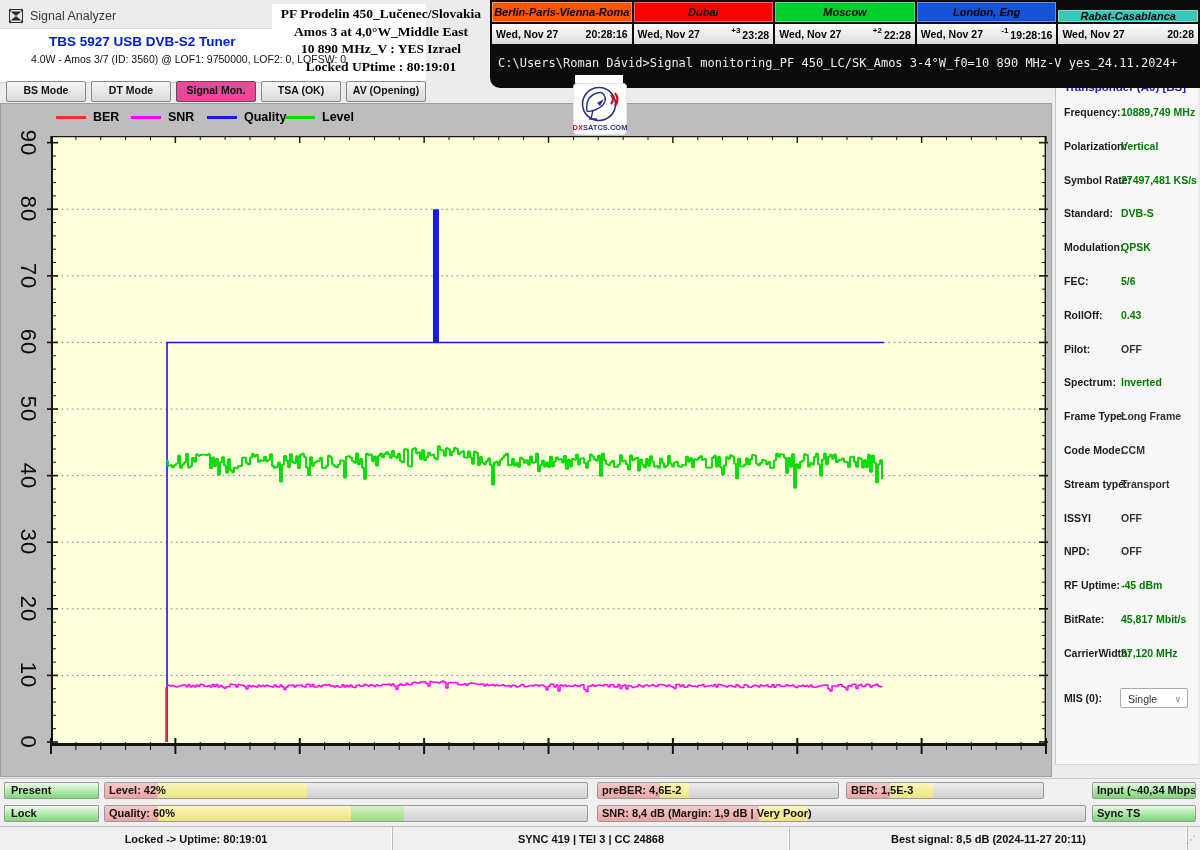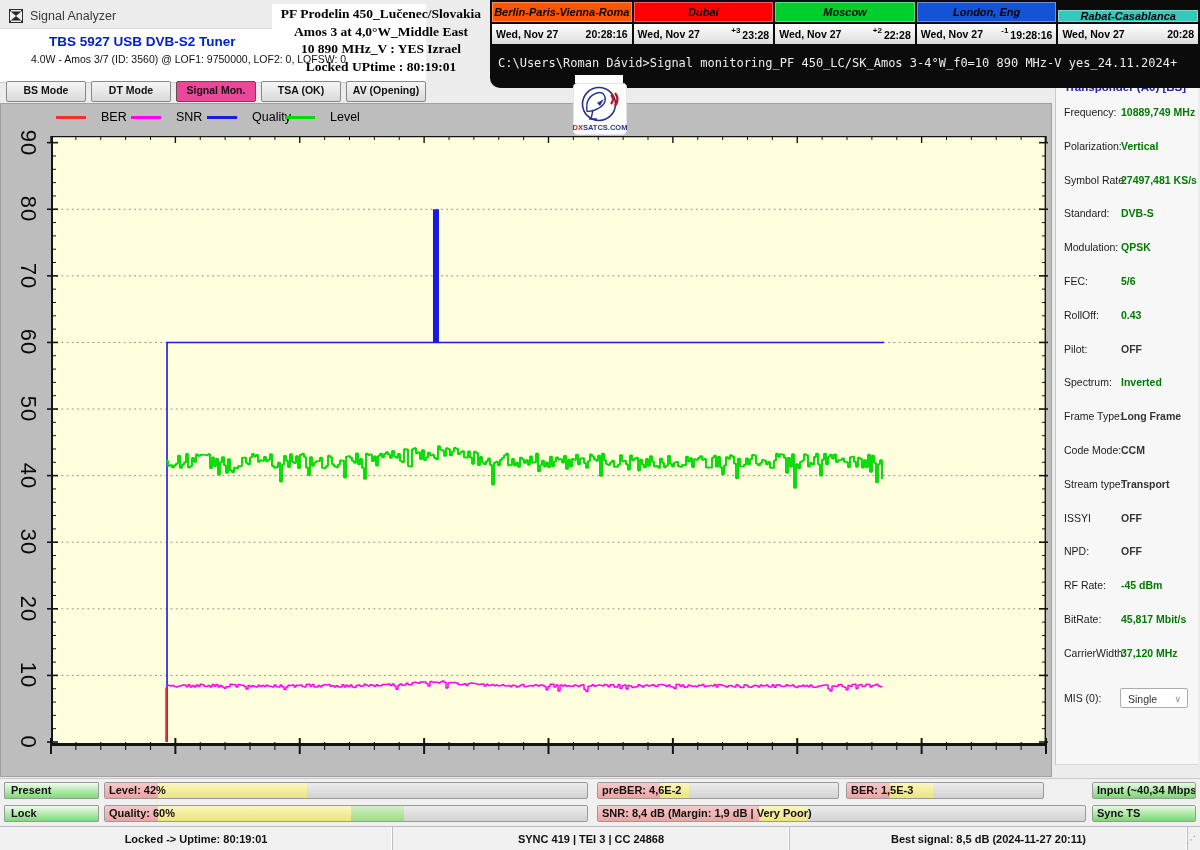--- a/index.html
+++ b/index.html
@@ -26,32 +26,32 @@
   .cursor{position:absolute;left:85px;top:75px;width:48px;height:8px;background:#fff;}
   
   .tabs{position:absolute;left:6px;top:81px;display:flex;gap:5px;z-index:2;}
   .tab{width:78px;height:19px;font-size:10.5px;font-weight:bold;color:#111;text-align:center;line-height:17px;
        background:linear-gradient(#f6f6f6,#d9d9d9);border:1px solid #888;border-radius:2px;cursor:default;}
   .tab.active{background:#ec4899;border:1px solid #555;font-weight:bold;}
   
   .chart-panel{position:absolute;left:0;top:103px;width:1052px;height:674px;background:#bdbdbd;
                border:1px solid #a0a0a0;box-sizing:border-box;}
   .legend{position:absolute;left:0;top:6px;height:18px;}
-  .legend-item{position:absolute;display:flex;align-items:center;gap:15px;font-size:12.5px;color:#000;}
+  .legend-item{position:absolute;display:flex;align-items:center;gap:7px;font-size:12.5px;color:#000;font-weight:bold;}
   .legend-swatch{width:30px;height:3px;}
   #plot{position:absolute;left:50px;top:32px;overflow:visible;}
   .ylab{position:absolute;width:28px;height:46px;left:13px;display:flex;align-items:center;justify-content:center;
         transform:rotate(90deg);font-size:22px;letter-spacing:1px;color:#0a0a0a;}
   .logo{position:absolute;left:573px;top:83px;z-index:9;}
   
   .sidebar{position:absolute;left:1055px;top:88px;width:142px;height:676px;background:#f7f7f7;
            border-left:1px solid #c8c8c8;border-bottom:1px solid #d8d8d8;overflow:hidden;z-index:3;}
   .tp-header{position:absolute;left:8px;top:-7px;font-size:11.5px;font-weight:bold;color:#2222a8;white-space:nowrap;}
   .tp-row{position:absolute;left:0;width:142px;height:16px;}
-  .tp-label{position:absolute;left:8px;top:0;font-size:10.5px;font-weight:400;color:#1a1a1a;white-space:nowrap;}
+  .tp-label{position:absolute;left:8px;top:0;font-size:10.5px;font-weight:700;color:#1a1a1a;white-space:nowrap;}
   .tp-value{position:absolute;left:65px;top:0;font-size:10.5px;font-weight:bold;white-space:nowrap;}
   .tp-value.green{color:#007b00;}
   .tp-value.plain{color:#333;}
   .mis-select{position:absolute;left:64px;top:-4px;width:68px;height:20px;background:#fff;border:1px solid #ababab;border-radius:2px;
               font-size:10.5px;color:#333;line-height:20px;padding-left:7px;box-sizing:border-box;}
   .mis-select .chev{position:absolute;right:6px;top:0;color:#888;font-size:9px;}
   
   .bottom{position:absolute;left:0;top:778px;width:1200px;height:48px;background:#f0f0f0;border-top:1px solid #c8c8c8;}
   .indicator{position:absolute;height:17px;border:1px solid #9a9a9a;border-radius:1px;box-sizing:border-box;
              background:linear-gradient(#eefcec,#7fd877);font-size:11px;font-weight:bold;line-height:15px;padding-left:6px;}
@@ -430,21 +430,21 @@
         </div>
         <div class="tp-row" style="top: 423.6px;">
           <span class="tp-label">ISSYI</span>
           <span class="tp-value plain">OFF</span>
         </div>
         <div class="tp-row" style="top: 457.4px;">
           <span class="tp-label">NPD:</span>
           <span class="tp-value plain">OFF</span>
         </div>
         <div class="tp-row" style="top: 491.2px;">
-          <span class="tp-label">RF Rate:</span>
+          <span class="tp-label">RF Uptime:</span>
           <span class="tp-value green">-45 dBm</span>
         </div>
         <div class="tp-row" style="top: 525px;">
           <span class="tp-label">BitRate:</span>
           <span class="tp-value green">45,817 Mbit/s</span>
         </div>
         <div class="tp-row" style="top: 558.8px;">
           <span class="tp-label">CarrierWidth:</span>
           <span class="tp-value green">37,120 MHz</span>
         </div>

